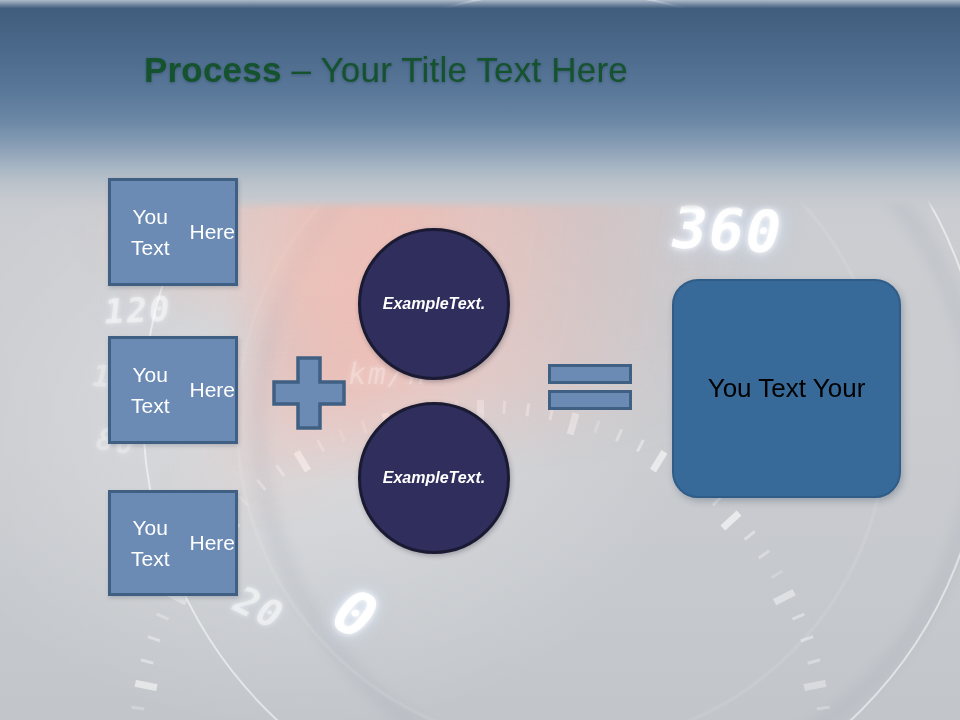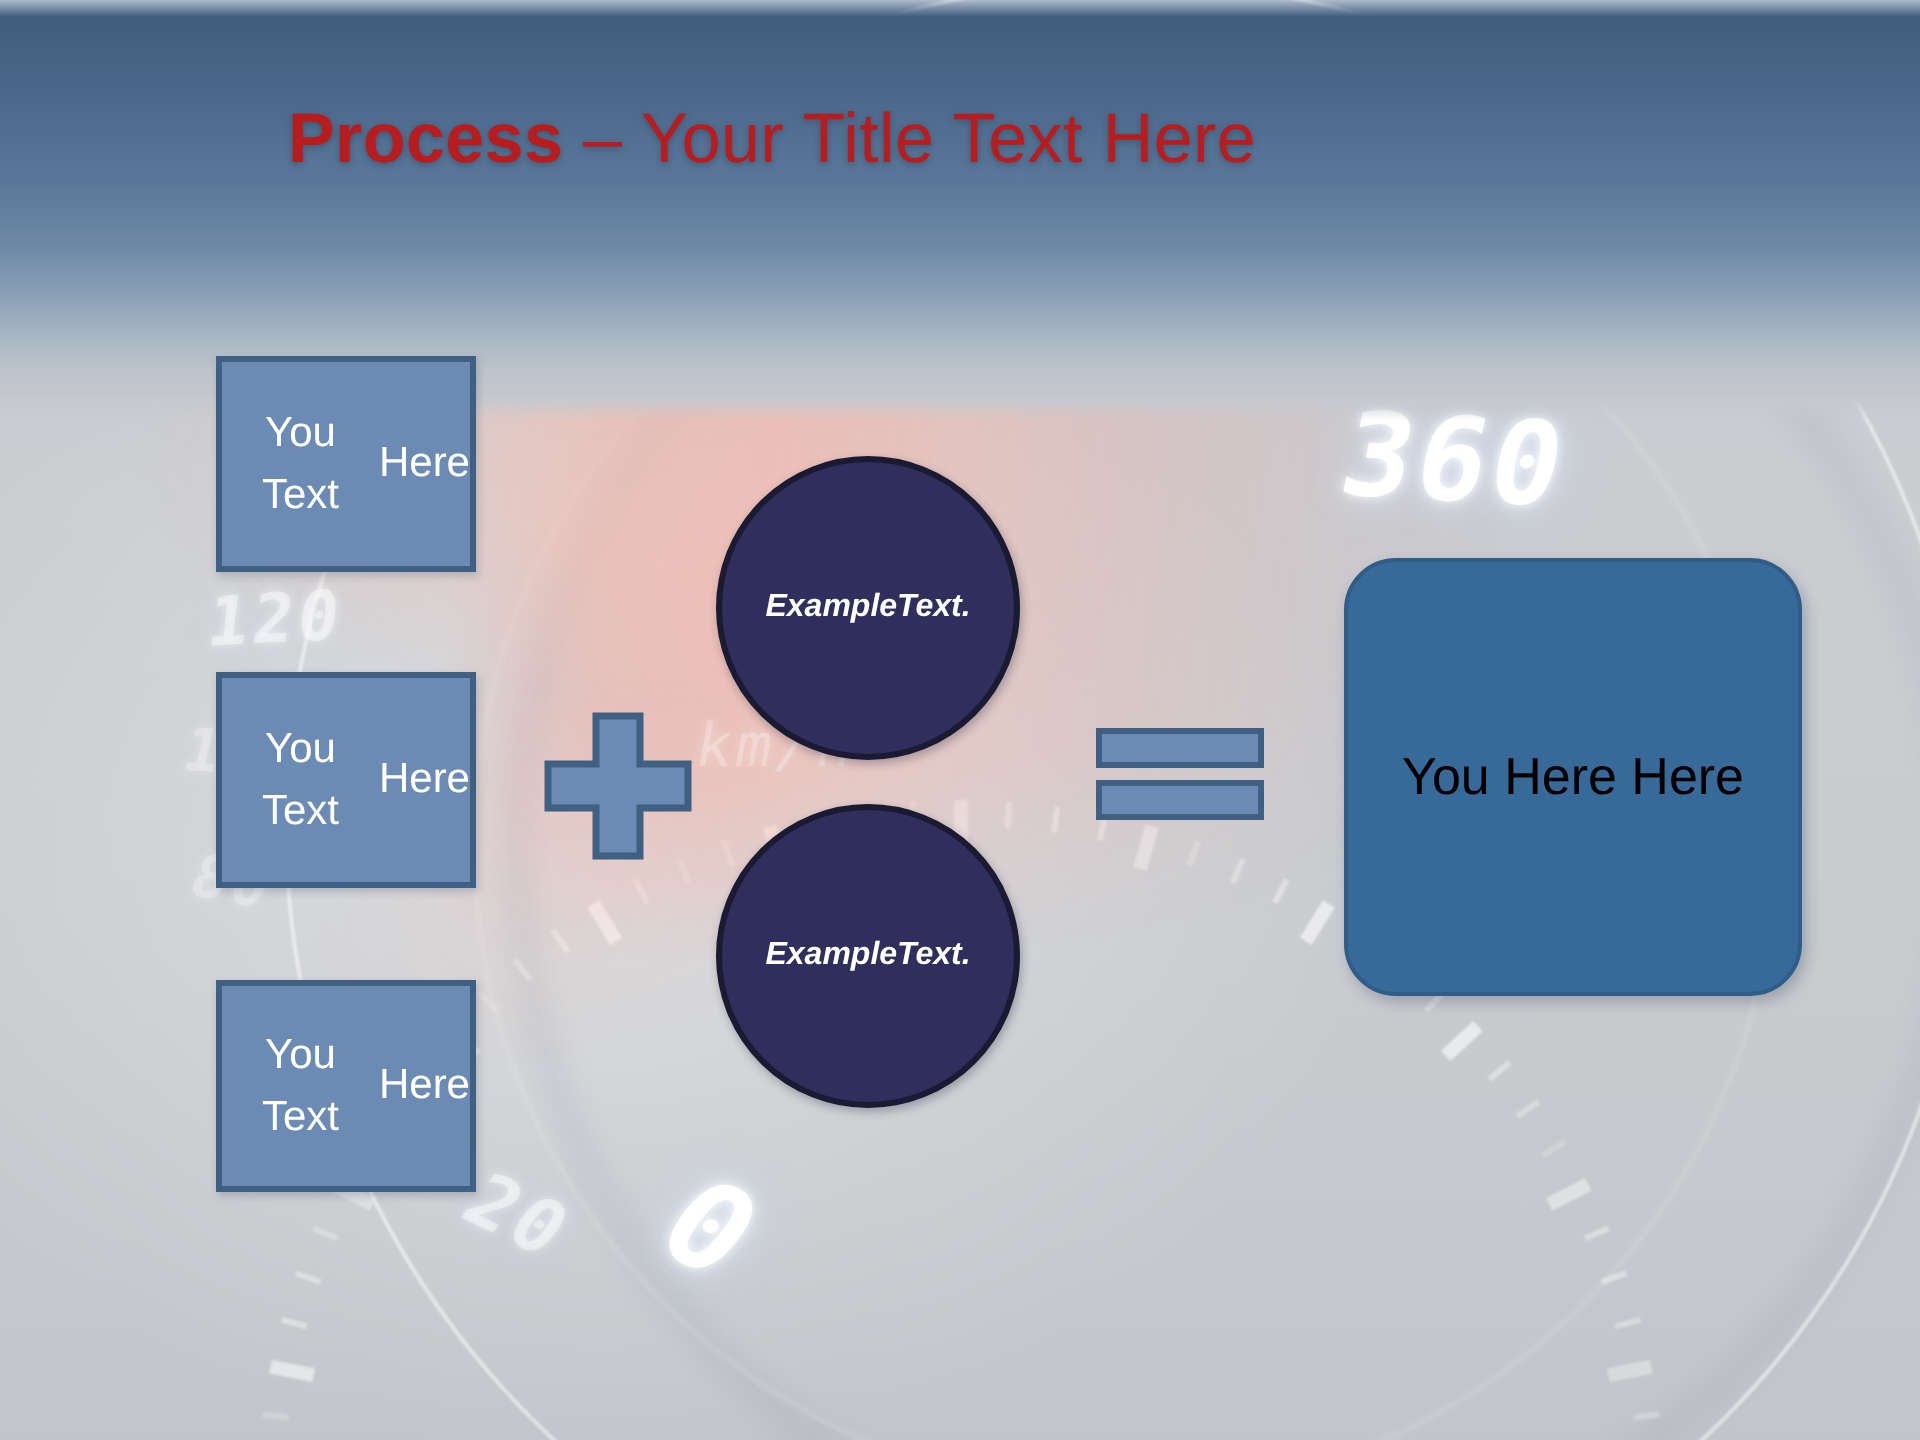--- a/index.html
+++ b/index.html
@@ -191,21 +191,21 @@
 
   
   #title {
     position: absolute;
     left: 0;
     top: 50px;
     width: 772px;
     text-align: center;
     font-size: 35px;
     line-height: 1.15;
-    color: #b91c1c;
+    color: #14532d;
     letter-spacing: 0.2px;
     text-shadow: 0 1px 3px rgba(20,40,70,0.35);
     -webkit-user-select: none;
     user-select: none;
   }
   #title .bold { font-weight: 700; }
   #title .light { font-weight: 400; }
 
   
   .input-box {
@@ -409,15 +409,15 @@
       <span>Example</span>
       <br>
       <span>Text.</span>
     </div>
 
   <div id="equals-op">
     <div class="op-bar" id="eq-bar-top"></div>
     <div class="op-bar" id="eq-bar-bottom"></div>
   </div>
 
-  <div id="result-box">You Here Here</div>
+  <div id="result-box">You Text Your</div>
 
 </div>
 
 </body></html>

